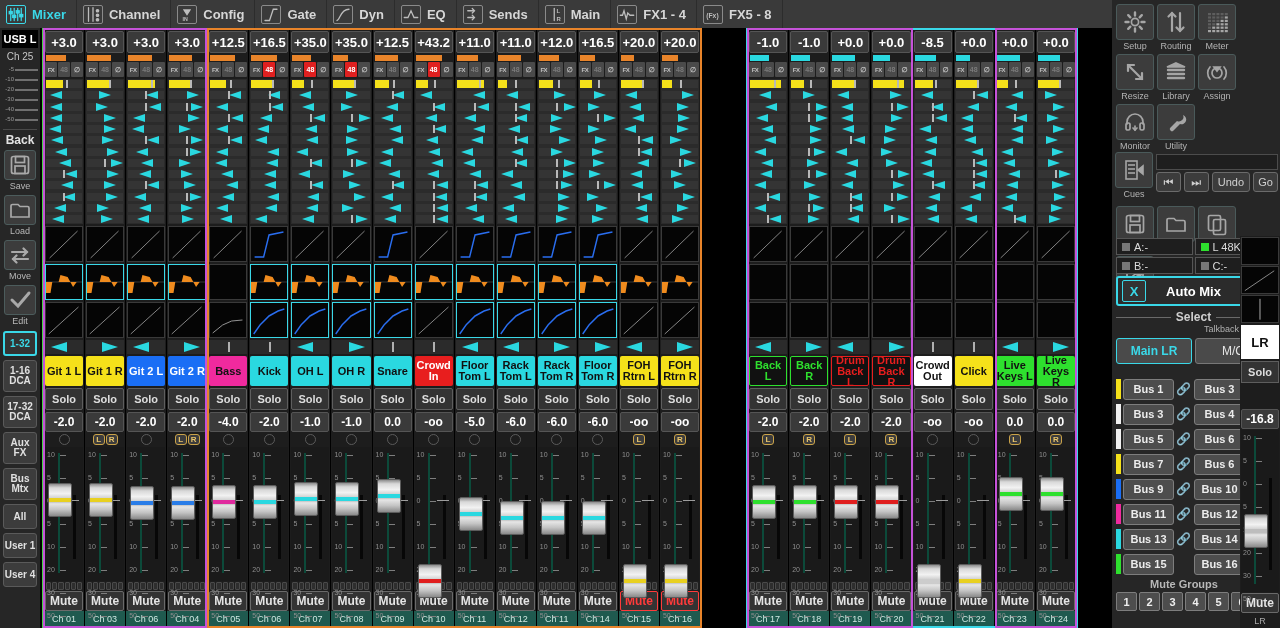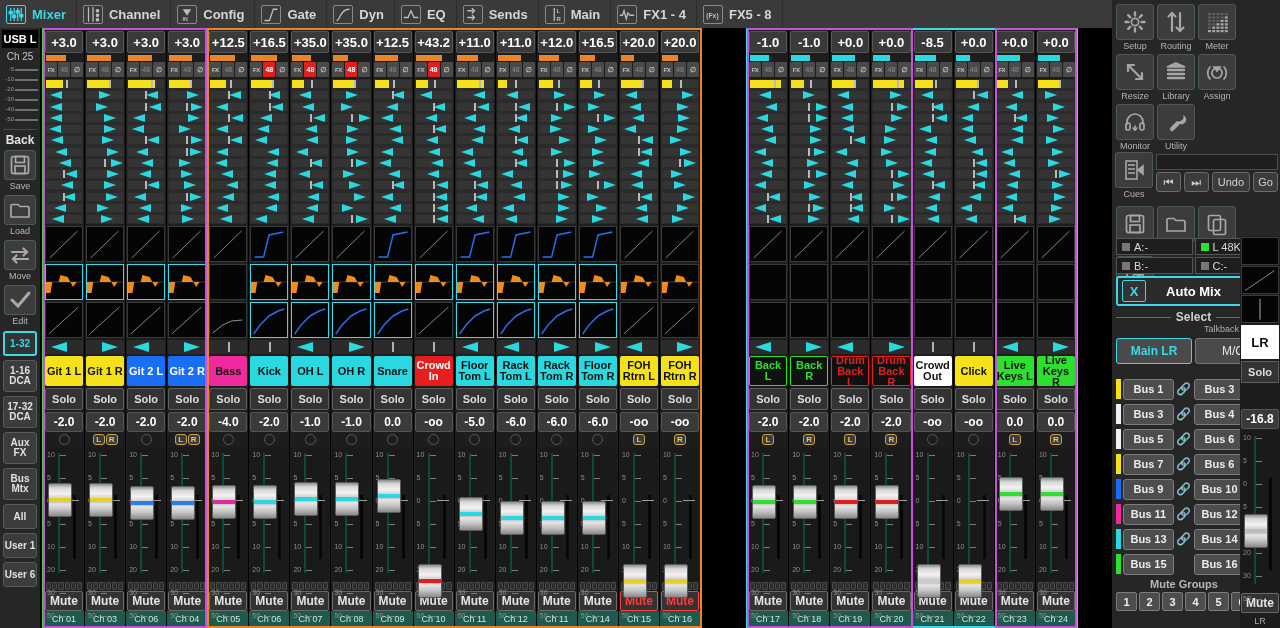--- a/index.html
+++ b/index.html
@@ -410,21 +410,21 @@
           <div>Bus</div>
           <div>Mtx</div>
         </div>
         <div class="modebtn">
           <div>All</div>
         </div>
         <div class="modebtn">
           <div>User 1</div>
         </div>
         <div class="modebtn">
-          <div>User 6</div>
+          <div>User 4</div>
         </div>
       </div>
   </div>
 
   <div class="mixer">
     <div class="bankbox bankA">
       <div class="inner" id="bankA">
           <div class="strip">
             <div class="gain">+3.0</div>
             <div class="srcbar">

